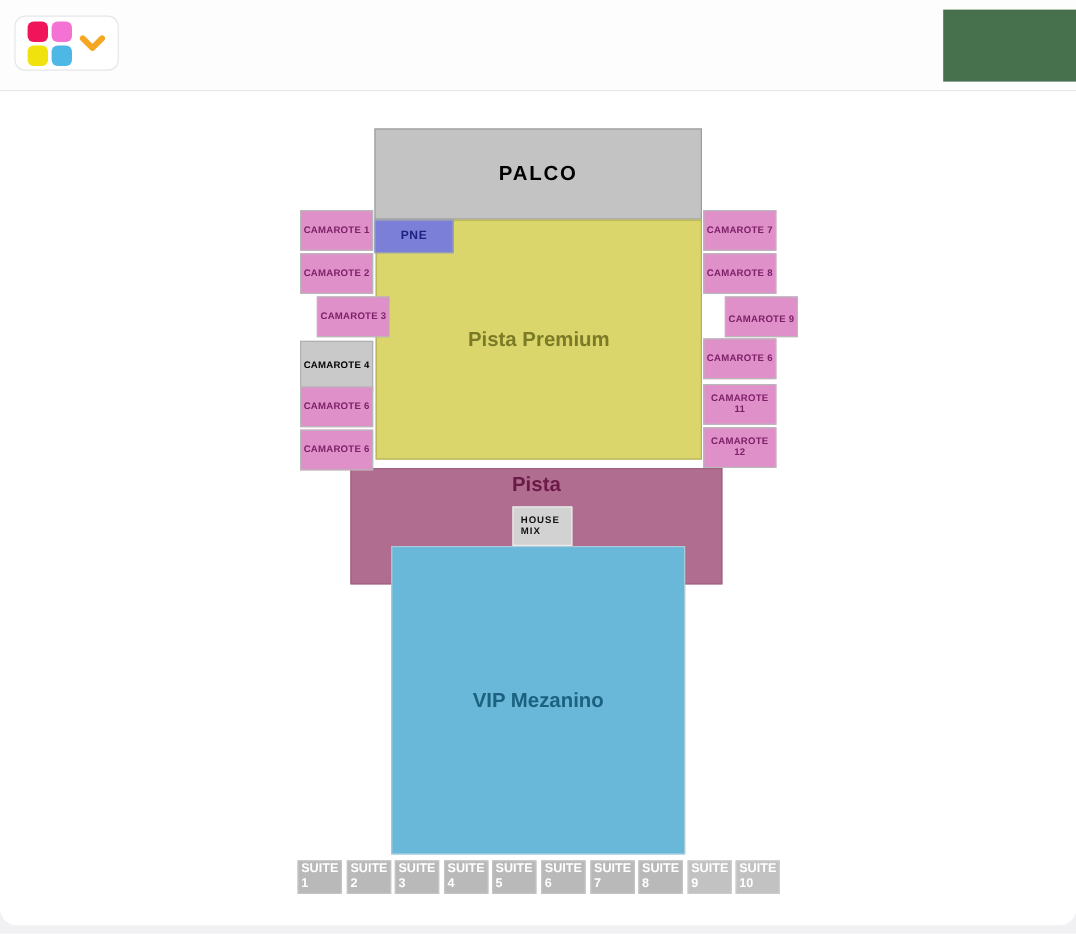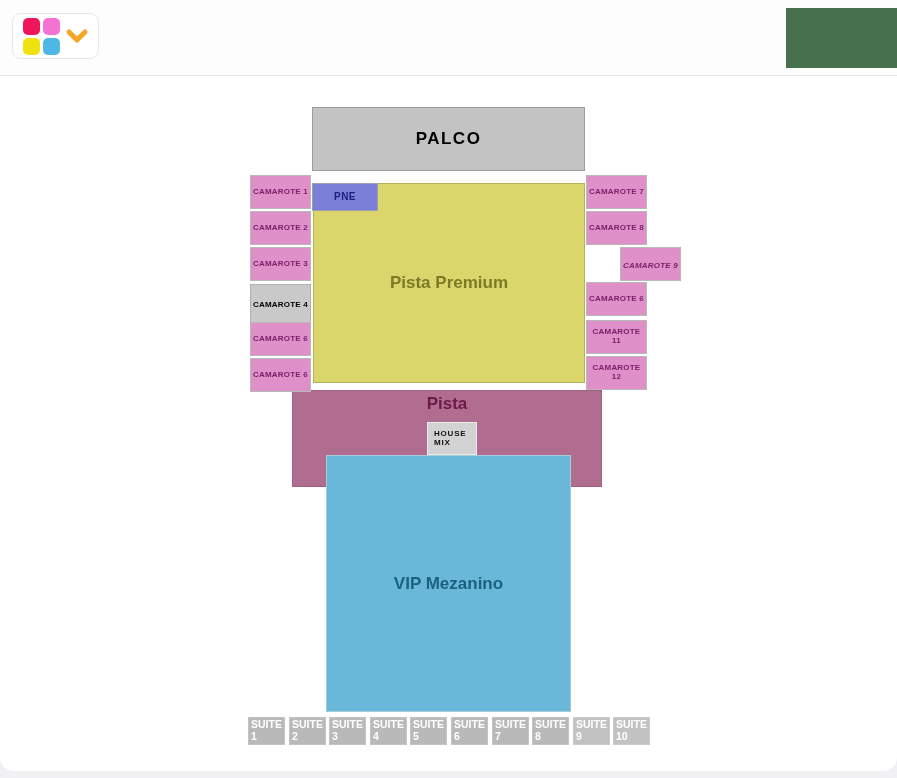--- a/index.html
+++ b/index.html
@@ -62,57 +62,57 @@
         <span class="sq" style="background: rgb(77, 183, 230);"></span>
       </span>
     <svg class="chev" viewBox="0 0 24 17">
       <path d="M4 4 L12 12 L20 4" fill="none" stroke="#f5a623" stroke-width="5" stroke-linecap="round" stroke-linejoin="round"></path>
     </svg>
   </button>
   <div class="green-panel" style="background: rgb(71, 112, 77);"></div>
 </div>
 
 <div class="venue-map">
-    <div class="section" style="left: 312px; top: 107px; width: 273px; height: 64px; background: rgb(195, 195, 195); border-color: rgb(157, 157, 157); color: rgb(0, 0, 0); font-size: 17px; letter-spacing: 1.5px; align-items: center; justify-content: center; text-align: center; padding-left: 0px; padding-top: 0px;">
+    <div class="section" style="left: 312px; top: 107px; width: 273px; height: 76px; background: rgb(195, 195, 195); border-color: rgb(157, 157, 157); color: rgb(0, 0, 0); font-size: 17px; letter-spacing: 1.5px; align-items: center; justify-content: center; text-align: center; padding-left: 0px; padding-top: 0px;">
       <span>PALCO</span>
     </div>
     <div class="section clickable" style="left: 313px; top: 183px; width: 272px; height: 200px; background: rgb(219, 214, 107); border-color: rgb(181, 176, 90); color: rgb(123, 123, 39); font-size: 17px; letter-spacing: 0px; align-items: center; justify-content: center; text-align: center; padding-left: 0px; padding-top: 0px;">
       <span>Pista Premium</span>
     </div>
     <div class="section clickable" style="left: 312px; top: 183px; width: 66px; height: 28px; background: rgb(123, 127, 215); border-color: rgb(154, 160, 178); color: rgb(31, 33, 128); font-size: 10px; letter-spacing: 0.5px; align-items: center; justify-content: center; text-align: center; padding-left: 0px; padding-top: 0px;">
       <span>PNE</span>
     </div>
     <div class="section clickable" style="left: 292px; top: 390px; width: 310px; height: 97px; background: rgb(177, 109, 144); border-color: rgb(160, 96, 128); color: rgb(107, 25, 70); font-size: 17px; letter-spacing: 0px; align-items: flex-start; justify-content: center; text-align: center; padding-left: 0px; padding-top: 3px;">
       <span>Pista</span>
     </div>
     <div class="section clickable" style="left: 250px; top: 175px; width: 61px; height: 34px; background: rgb(223, 144, 200); border-color: rgb(184, 184, 184); color: rgb(125, 32, 105); font-size: 8px; letter-spacing: 0.2px; align-items: center; justify-content: center; text-align: center; padding-left: 0px; padding-top: 0px;">
       <span>CAMAROTE 1</span>
     </div>
     <div class="section clickable" style="left: 250px; top: 211px; width: 61px; height: 34px; background: rgb(223, 144, 200); border-color: rgb(184, 184, 184); color: rgb(125, 32, 105); font-size: 8px; letter-spacing: 0.2px; align-items: center; justify-content: center; text-align: center; padding-left: 0px; padding-top: 0px;">
       <span>CAMAROTE 2</span>
     </div>
-    <div class="section clickable" style="left: 250px; top: 247px; width: 61px; height: 34px; background: rgb(223, 144, 200); border-color: rgb(184, 184, 184); color: rgb(125, 32, 105); font-size: 8px; letter-spacing: 0.2px; align-items: center; justify-content: center; text-align: center; padding-left: 0px; padding-top: 0px;">
+    <div class="section clickable" style="left: 264px; top: 247px; width: 61px; height: 34px; background: rgb(223, 144, 200); border-color: rgb(184, 184, 184); color: rgb(125, 32, 105); font-size: 8px; letter-spacing: 0.2px; align-items: center; justify-content: center; text-align: center; padding-left: 0px; padding-top: 0px;">
       <span>CAMAROTE 3</span>
     </div>
     <div class="section" style="left: 250px; top: 284px; width: 61px; height: 42px; background: rgb(201, 201, 201); border-color: rgb(176, 176, 176); color: rgb(0, 0, 0); font-size: 8px; letter-spacing: 0.2px; align-items: center; justify-content: center; text-align: center; padding-left: 0px; padding-top: 0px;">
       <span>CAMAROTE 4</span>
     </div>
     <div class="section clickable" style="left: 250px; top: 322px; width: 61px; height: 34px; background: rgb(223, 144, 200); border-color: rgb(184, 184, 184); color: rgb(125, 32, 105); font-size: 8px; letter-spacing: 0.2px; align-items: center; justify-content: center; text-align: center; padding-left: 0px; padding-top: 0px;">
       <span>CAMAROTE 6</span>
     </div>
     <div class="section clickable" style="left: 250px; top: 358px; width: 61px; height: 34px; background: rgb(223, 144, 200); border-color: rgb(184, 184, 184); color: rgb(125, 32, 105); font-size: 8px; letter-spacing: 0.2px; align-items: center; justify-content: center; text-align: center; padding-left: 0px; padding-top: 0px;">
       <span>CAMAROTE 6</span>
     </div>
     <div class="section clickable" style="left: 586px; top: 175px; width: 61px; height: 34px; background: rgb(223, 144, 200); border-color: rgb(184, 184, 184); color: rgb(125, 32, 105); font-size: 8px; letter-spacing: 0.2px; align-items: center; justify-content: center; text-align: center; padding-left: 0px; padding-top: 0px;">
       <span>CAMAROTE 7</span>
     </div>
     <div class="section clickable" style="left: 586px; top: 211px; width: 61px; height: 34px; background: rgb(223, 144, 200); border-color: rgb(184, 184, 184); color: rgb(125, 32, 105); font-size: 8px; letter-spacing: 0.2px; align-items: center; justify-content: center; text-align: center; padding-left: 0px; padding-top: 0px;">
       <span>CAMAROTE 8</span>
     </div>
-    <div class="section clickable" style="left: 620px; top: 247px; width: 61px; height: 34px; background: rgb(223, 144, 200); border-color: rgb(184, 184, 184); color: rgb(125, 32, 105); font-size: 8px; letter-spacing: 0.2px; align-items: center; justify-content: center; text-align: center; padding-left: 0px; padding-top: 4px; font-style: italic;">
+    <div class="section clickable" style="left: 604px; top: 247px; width: 61px; height: 34px; background: rgb(223, 144, 200); border-color: rgb(184, 184, 184); color: rgb(125, 32, 105); font-size: 8px; letter-spacing: 0.2px; align-items: center; justify-content: center; text-align: center; padding-left: 0px; padding-top: 4px;">
       <span>CAMAROTE 9</span>
     </div>
     <div class="section clickable" style="left: 586px; top: 282px; width: 61px; height: 34px; background: rgb(223, 144, 200); border-color: rgb(184, 184, 184); color: rgb(125, 32, 105); font-size: 8px; letter-spacing: 0.2px; align-items: center; justify-content: center; text-align: center; padding-left: 0px; padding-top: 0px;">
       <span>CAMAROTE 6</span>
     </div>
     <div class="section clickable" style="left: 586px; top: 320px; width: 61px; height: 34px; background: rgb(223, 144, 200); border-color: rgb(184, 184, 184); color: rgb(125, 32, 105); font-size: 8px; letter-spacing: 0.2px; align-items: center; justify-content: center; text-align: center; padding-left: 0px; padding-top: 0px;">
       <span>CAMAROTE 11</span>
     </div>
     <div class="section clickable" style="left: 586px; top: 356px; width: 61px; height: 34px; background: rgb(223, 144, 200); border-color: rgb(184, 184, 184); color: rgb(125, 32, 105); font-size: 8px; letter-spacing: 0.2px; align-items: center; justify-content: center; text-align: center; padding-left: 0px; padding-top: 0px;">
       <span>CAMAROTE 12</span>

